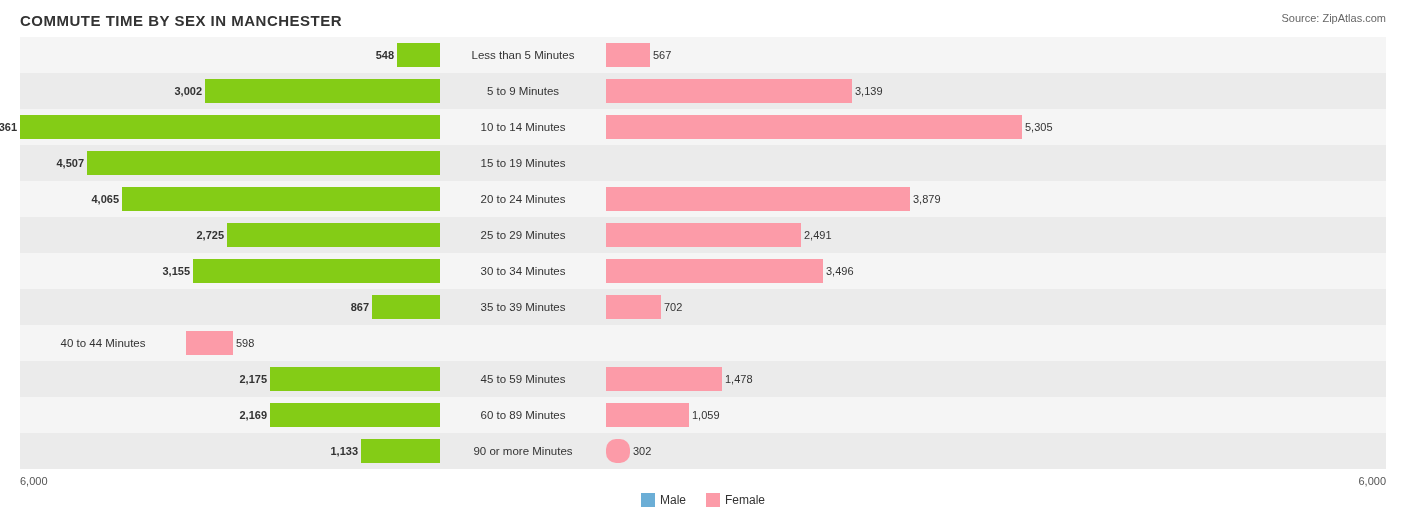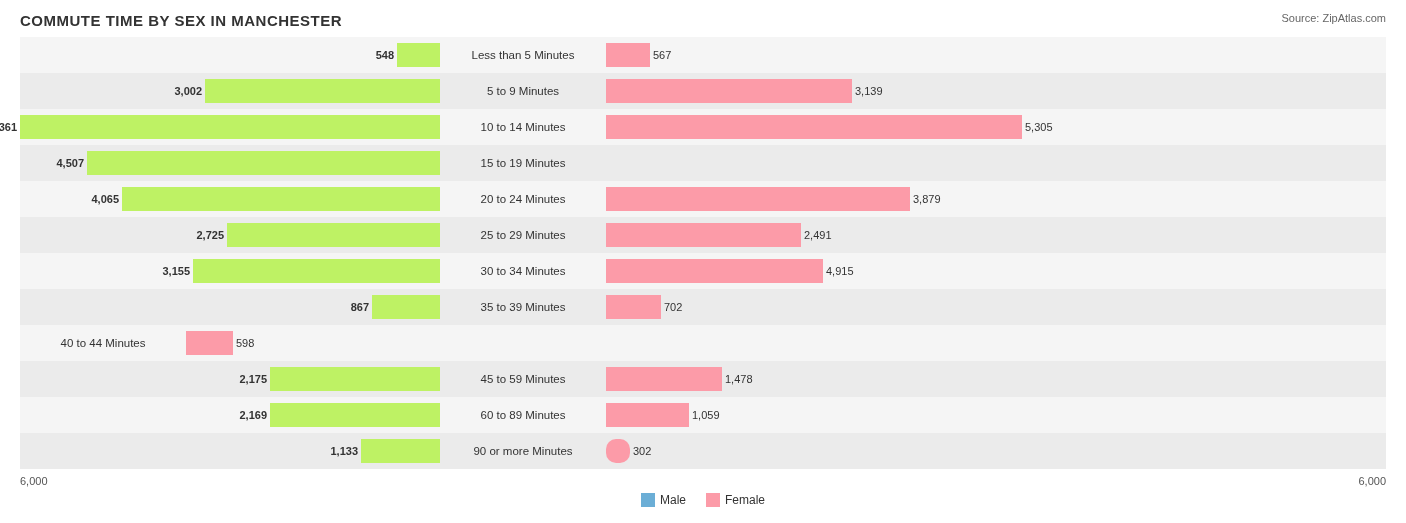--- a/index.html
+++ b/index.html
@@ -68,21 +68,21 @@
     .label-center {
       width: 166px;
       text-align: center;
       font-size: 11.5px;
       color: #333;
       flex-shrink: 0;
       z-index: 2;
     }
     .bar-blue {
       height: 24px;
-      background: #bef264;
+      background: #84cc16;
       display: flex;
       align-items: center;
       justify-content: flex-start;
       position: relative;
       font-weight: bold;
     }
     .bar-pink {
       height: 24px;
       background: #fc9ba8;
       display: flex;
@@ -227,21 +227,21 @@
       </div>
       <div class="row">
         <div class="bar-left-container">
           <div class="bar-blue" style="width: 247px;">
             <span class="val-left">3,155</span>
           </div>
         </div>
         <div class="label-center">30 to 34 Minutes</div>
         <div class="bar-right-container">
           <div class="bar-pink" style="width: 217px;">
-            <span class="val-right">4,915</span>
+            <span class="val-right">3,496</span>
           </div>
         </div>
       </div>
       <div class="row">
         <div class="bar-left-container">
           <div class="bar-blue" style="width: 68px;">
             <span class="val-left">867</span>
           </div>
         </div>
         <div class="label-center">35 to 39 Minutes</div>

